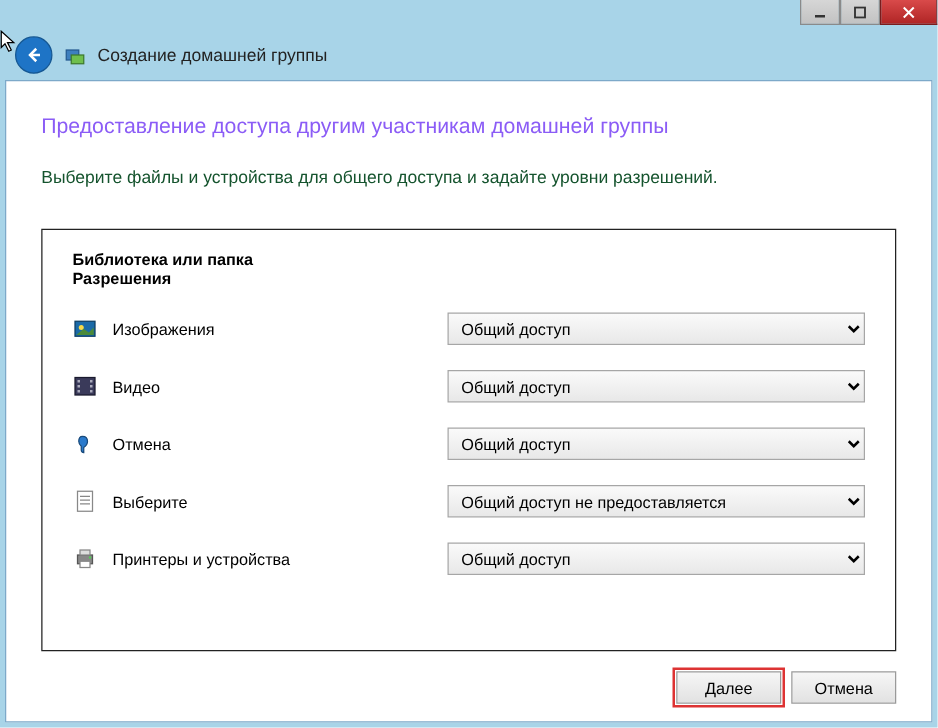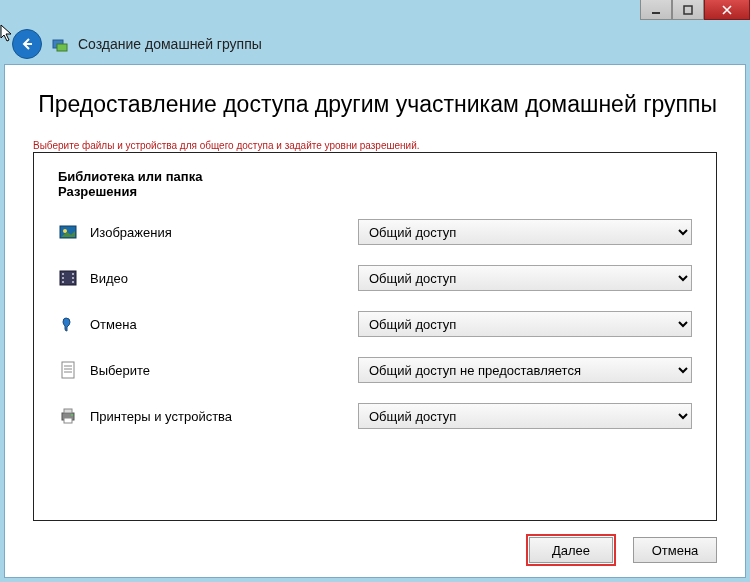--- a/index.html
+++ b/index.html
@@ -27,41 +27,41 @@
 }
 .app-icon { width: 16px; height: 16px; }
 .header-title { font-size: 14px; color: #222; }
 
 .content {
   position: absolute; top: 64px; left: 4px; right: 4px; bottom: 4px;
   background: #fff; border: 1px solid #7da9c9;
   padding: 26px 28px 14px 28px;
   display: flex; flex-direction: column;
 }
-.page-heading { color: #000000; font-size: 23px; font-weight: 400; margin-bottom: 22px; text-align: right; }
-.page-sub { font-size: 10px; color: #b91c1c; margin-bottom: 1px; }
+.page-heading { color: #8b5cf6; font-size: 17px; font-weight: 400; margin-bottom: 22px; }
+.page-sub { font-size: 14px; color: #14532d; margin-bottom: 34px; }
 
 .table-frame {
   border: 1px solid #222; padding: 12px 18px 20px;
   flex: 1;
 }
 .thead { display: flex; padding: 4px 6px 10px; flex-direction: column; }
 .th-lib { width: 300px; font-weight: 600; font-size: 13px; }
 .th-perm { font-weight: 700; font-size: 13px; }
 
 .row { display: flex; align-items: center; padding: 10px 6px; }
 .row .ico { width: 20px; height: 20px; margin-right: 12px; display: flex; align-items: center; justify-content: center; }
 .row .lib-name { font-size: 13px; width: 268px; }
 .row select {
   flex: 1; height: 26px; font-size: 13px; padding: 2px 6px;
   border: 1px solid #a6a6a6; background: linear-gradient(#fafafa,#e8e8e8);
 }
 
 .footer {
-  display: flex; justify-content: flex-end; gap: 20px; padding-top: 16px;
+  display: flex; justify-content: flex-end; gap: 8px; padding-top: 16px;
 }
 .btn {
   min-width: 84px; height: 26px; font-size: 13px;
   background: linear-gradient(#f6f6f6,#e2e2e2);
   border: 1px solid #9a9a9a; cursor: pointer;
 }
 .btn-highlight { outline: 2px solid #d33; outline-offset: 1px; }
 
 .cursor { position: absolute; top: 24px; left: 0; font-size: 16px; color: #000; pointer-events: none; }
 </style>

